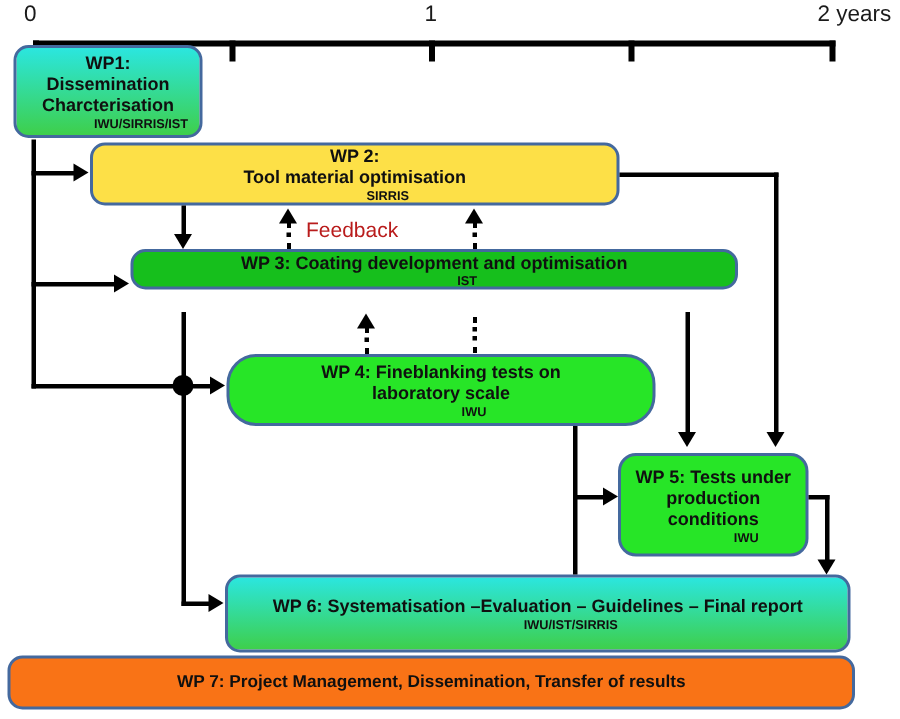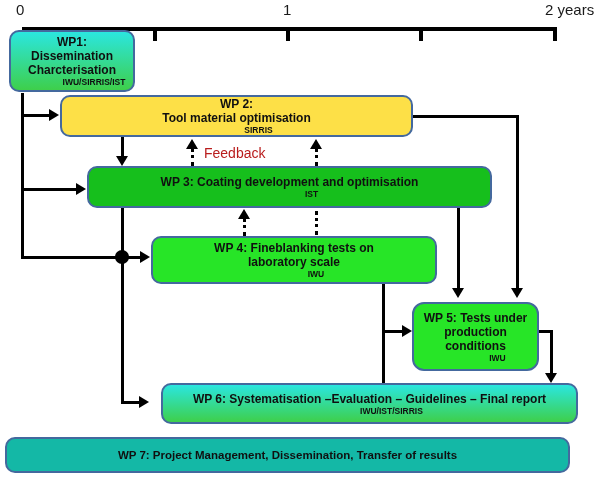--- a/index.html
+++ b/index.html
@@ -14,23 +14,23 @@
   
   .box{
     position:absolute;border:2px solid #44699E;border-radius:10px;
     display:flex;flex-direction:column;justify-content:center;align-items:center;
     text-align:center;font-weight:bold;box-sizing:border-box;
   }
   .t{font-size:12px;line-height:14px;}
   .org{font-size:8.5px;line-height:10px;padding-left:44px;}
   .bg-cyan{background:#fde047;}
   .bg-green-med{background:#16BF1C;}
-  .bg-green-bright{background:#27E527;}
+  .bg-green-bright{background:#27E527;border-radius:20px;}
   .bg-grad{background:linear-gradient(to bottom,#2BE6DF,#3ECF4B);}
-  .bg-red{background:#14b8a6;justify-content:center;}
+  .bg-red{background:#f97316;justify-content:center;}
   
   .ln{position:absolute;background:#000;}
   .dotv{position:absolute;width:0;border-left:3px dotted #000;}
   .ah{position:absolute;width:0;height:0;}
   .ah-right{border-top:6px solid transparent;border-bottom:6px solid transparent;border-left:10px solid #000;}
   .ah-down{border-left:6px solid transparent;border-right:6px solid transparent;border-top:10px solid #000;}
   .ah-up{border-left:6px solid transparent;border-right:6px solid transparent;border-bottom:10px solid #000;}
   .junction{position:absolute;width:14px;height:14px;border-radius:50%;background:#000;}
   .feedback{position:absolute;left:204px;top:145px;font-size:14px;color:#b91c1c;}
 </style>
@@ -56,39 +56,39 @@
     <div class="t">Charcterisation</div>
     <div class="org">IWU/SIRRIS/IST</div>
   </div>
 
   <div class="box bg-cyan" style="left:60px;top:95px;width:353px;height:42px;">
     <div class="t">WP 2:</div>
     <div class="t">Tool material optimisation</div>
     <div class="org">SIRRIS</div>
   </div>
 
-  <div class="box bg-green-med" style="left:87px;top:166px;width:405px;height:42px;">
+  <div class="box bg-green-med" style="left:87px;top:166px;width:405px;height:27px;">
     <div class="t">WP 3: Coating development and optimisation</div>
     <div class="org">IST</div>
   </div>
 
   <div class="box bg-green-bright" style="left:151px;top:236px;width:286px;height:48px;">
     <div class="t">WP 4: Fineblanking tests on</div>
     <div class="t">laboratory scale</div>
     <div class="org">IWU</div>
   </div>
 
   <div class="box bg-green-bright" style="left:412px;top:302px;width:127px;height:69px;border-radius:12px;">
     <div class="t">WP 5: Tests under</div>
     <div class="t">production</div>
     <div class="t">conditions</div>
     <div class="org">IWU</div>
   </div>
 
-  <div class="box bg-grad" style="left:161px;top:383px;width:417px;height:41px;">
+  <div class="box bg-grad" style="left:150px;top:383px;width:417px;height:52px;">
     <div class="t">WP 6: Systematisation –Evaluation – Guidelines – Final report</div>
     <div class="org">IWU/IST/SIRRIS</div>
   </div>
 
   <div class="box bg-red" style="left:5px;top:437px;width:565px;height:36px;">
     <div class="t" style="font-size:11.5px;">WP 7: Project Management, Dissemination, Transfer of results</div>
   </div>
 
   <div class="ln" style="left:21px;top:93px;width:3px;height:166px;"></div>
 

